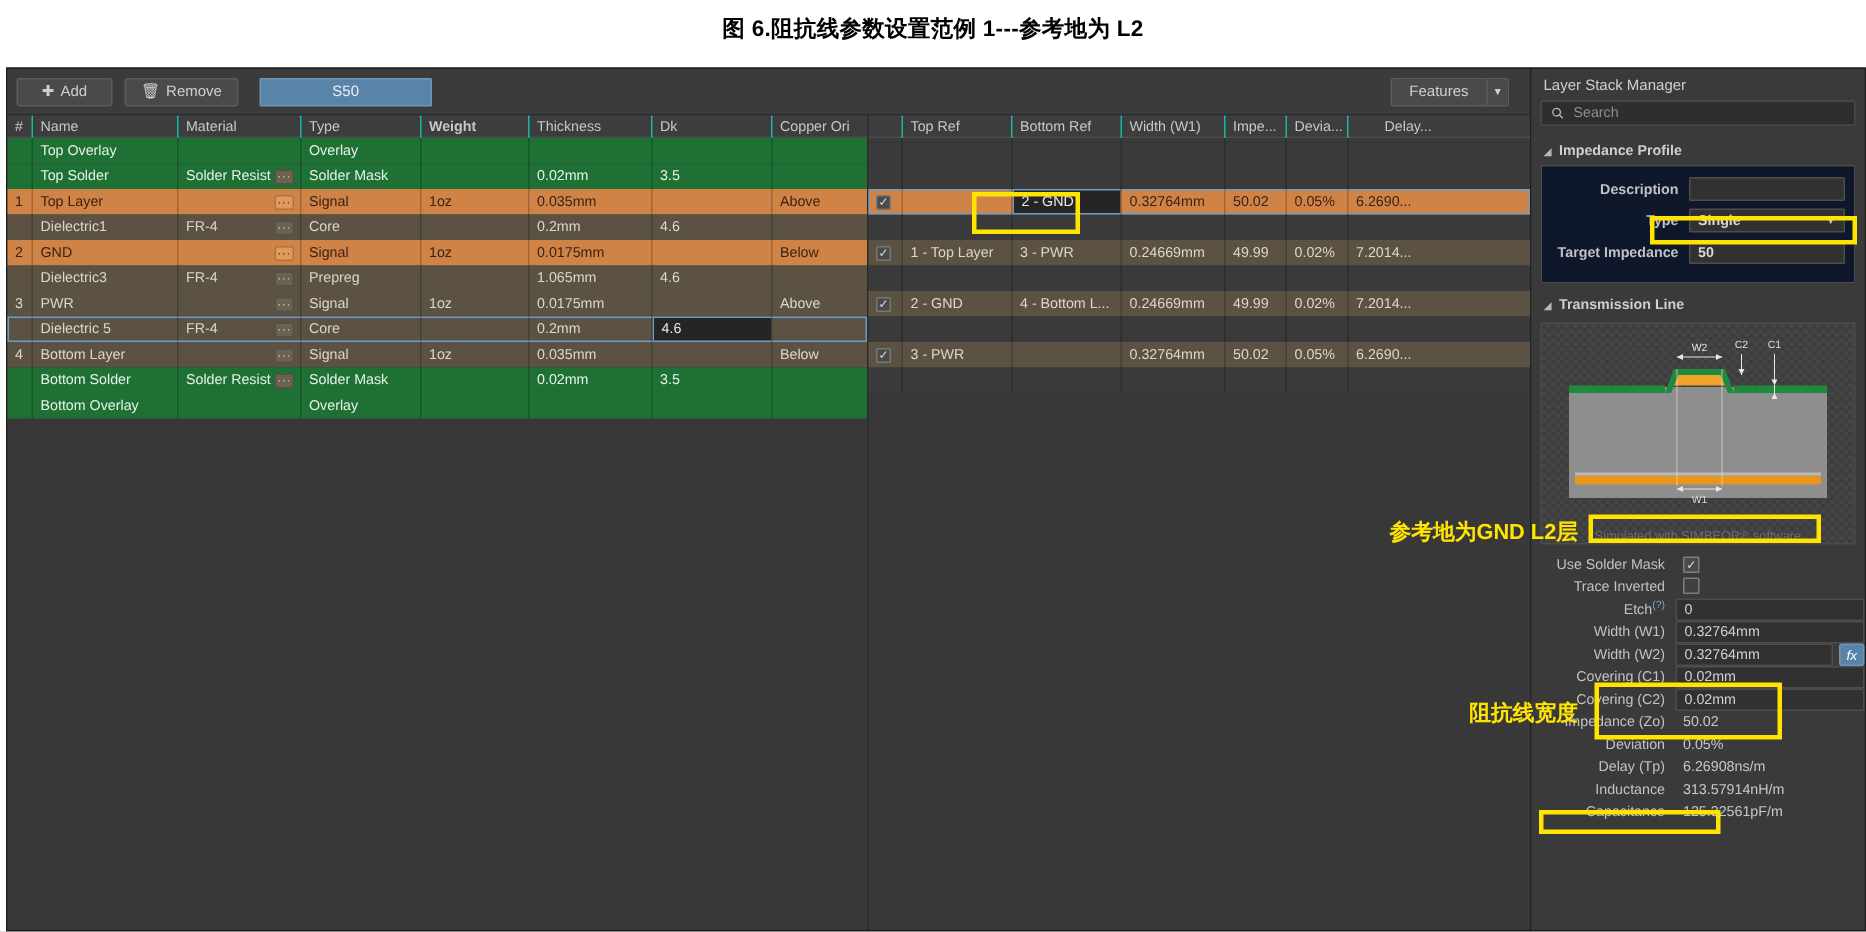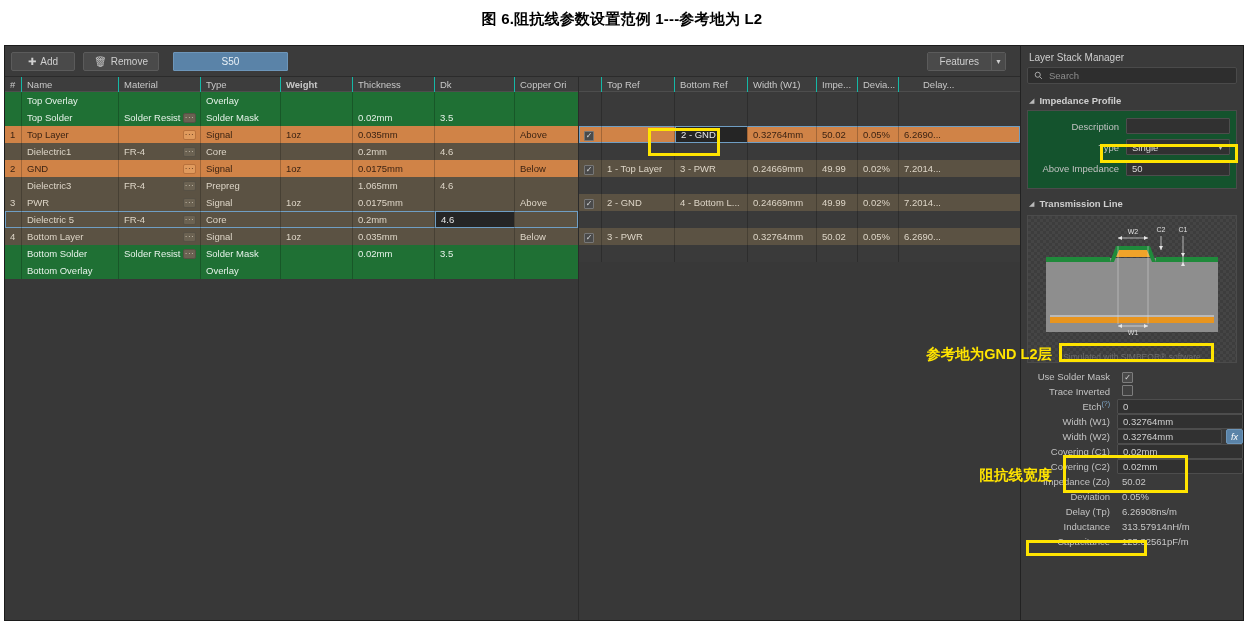--- a/index.html
+++ b/index.html
@@ -125,22 +125,22 @@
     margin: 0 6px 8px 6px; height: 17px; background: #2e2e2e;
     border: 1px solid #4a4a4a; border-radius: 2px;
     display: flex; align-items: center; padding: 0 6px; gap: 6px;
   }
   .rp-search .txt { font-size: 9.5px; color: #8d8d8d; }
   .sect-hdr {
     font-size: 9.5px; color: #cfcfcf; font-weight: bold;
     padding: 3px 0 4px 8px; display: flex; align-items: center; gap: 5px;
   }
   .tri { font-size: 7px; color: #b9b9b9; }
-  .sect-body { margin: 0 6px 6px 6px; background: #14532d; border: 1px solid #4b4b4b;
-               padding: 6px 6px 8px 6px; }
+  .sect-body { margin: 0 6px 6px 6px; background: #0f172a; border: 1px solid #4b4b4b;
+               padding: 6px 6px 8px 6px; font-weight: bold; }
   .frow { display: flex; align-items: center; height: 18px; margin-bottom: 3px; }
   .frow .lab { width: 92px; text-align: right; font-size: 9.5px; color: #c2c2c2;
                padding-right: 7px; white-space: nowrap; }
   .frow .fld {
     flex: 1; height: 16px; background: #313131; border: 1px solid #4d4d4d;
     border-radius: 1px; font-size: 9.5px; color: #d8d8d8;
     display: flex; align-items: center; padding: 0 5px; position: relative;
   }
   .fld .caret { position: absolute; right: 5px; font-size: 7px; color: #c0c0c0; }
 
@@ -478,21 +478,21 @@
           <div class="fld"></div>
         </div>
         <div class="frow">
           <div class="lab">Type</div>
           <div class="fld">
             <span>Single</span>
             <span class="caret">▼</span>
           </div>
         </div>
         <div class="frow">
-          <div class="lab">Above Impedance</div>
+          <div class="lab">Target Impedance</div>
           <div class="fld">50</div>
         </div>
       </div>
 
       <div class="sect-hdr">
         <span class="tri">◢</span>
         <span>Transmission Line</span>
       </div>
 
       <div class="diagram">

